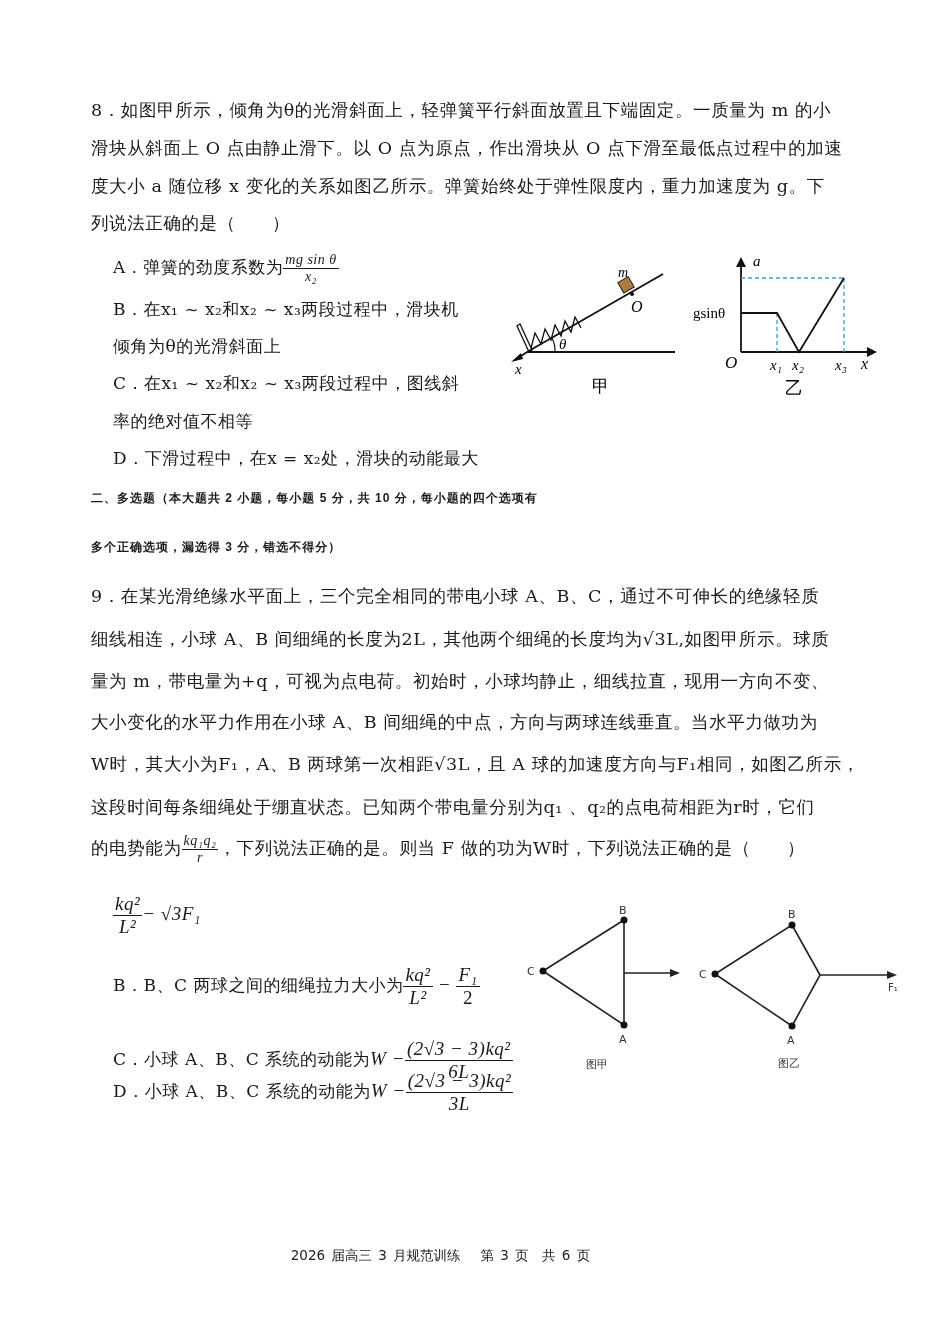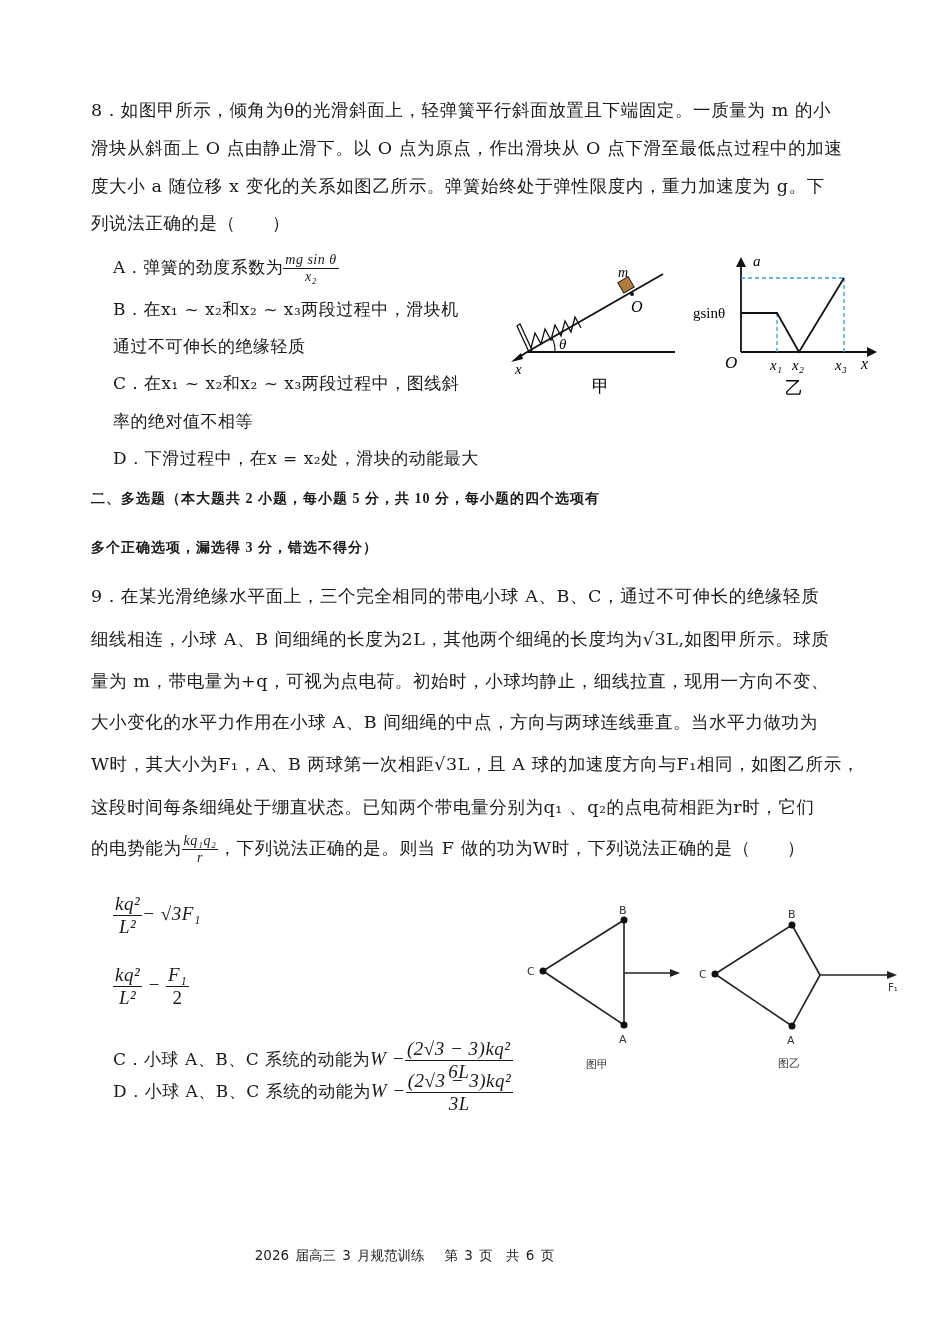--- a/index.html
+++ b/index.html
@@ -1,43 +1,43 @@
 <!DOCTYPE html>
 <html><head>
 <meta charset="utf-8">
 <style>
   html, body { margin: 0; padding: 0; background: #ffffff; }
   body { width: 950px; height: 1344px; position: relative; overflow: hidden;
          font-family: "DejaVu Serif", "Liberation Serif", serif; color: #1a1a1a; }
   .line { position: absolute; left: 91px; font-size: 17.5px; white-space: nowrap; letter-spacing: 0.6px; }
   .opt { position: absolute; left: 113px; font-size: 17px; white-space: nowrap; letter-spacing: 0.5px; }
-  .bold { font-family: Liberation Serif, serif; font-weight: bold; font-size: 14px; letter-spacing: 1px; }
+  .bold { font-family: Liberation Sans, sans-serif; font-weight: bold; font-size: 12px; letter-spacing: 1px; }
   .math { font-family: "Liberation Serif", "DejaVu Serif", serif; font-style: italic; }
   .frac { display: inline-block; vertical-align: middle; text-align: center; font-family: "Liberation Serif", serif; font-style: italic; }
   .frac .num { display: block; border-bottom: 1px solid #1a1a1a; padding: 0 2px; line-height: 1.15; }
   .frac .den { display: block; line-height: 1.15; }
   .frac.small { font-size: 14px; }
   .frac.big { font-size: 19px; }
-  .footer { position: absolute; top: 1247px; left: 0; width: 809px; text-align: center; font-family: "DejaVu Sans", "Liberation Sans", sans-serif; font-size: 13.5px; color: #222; word-spacing: 2px; }
+  .footer { position: absolute; top: 1247px; left: 0; width: 809px; text-align: center; font-family: "DejaVu Sans", "Liberation Sans", sans-serif; font-size: 13.5px; color: #222; word-spacing: 2px; padding-left: 36px; }
   svg text { font-family: "Liberation Serif", "DejaVu Serif", serif; }
   svg .sans { font-family: "DejaVu Sans", "Liberation Sans", sans-serif; }
 </style>
 </head>
 <body>
 
 <div class="line" style="top:98px;">8．如图甲所示，倾角为θ的光滑斜面上，轻弹簧平行斜面放置且下端固定。一质量为 m 的小</div>
 <div class="line" style="top:136px;">滑块从斜面上 O 点由静止滑下。以 O 点为原点，作出滑块从 O 点下滑至最低点过程中的加速</div>
 <div class="line" style="top:174px;">度大小 a 随位移 x 变化的关系如图乙所示。弹簧始终处于弹性限度内，重力加速度为 g。下</div>
 <div class="line" style="top:211px;">列说法正确的是（　　）</div>
 
 <div class="opt" style="top:252px;">
   <span>A．弹簧的劲度系数为</span><span class="frac small"><span class="num">mg sin θ</span><span class="den">x₂</span></span>
 </div>
 <div class="opt" style="top:298px;">B．在x₁ ~ x₂和x₂ ~ x₃两段过程中，滑块机</div>
-<div class="opt" style="top:335px;">通过不可伸长的绝缘轻质</div>
+<div class="opt" style="top:335px;">倾角为θ的光滑斜面上</div>
 <div class="opt" style="top:372px;">C．在x₁ ~ x₂和x₂ ~ x₃两段过程中，图线斜</div>
 <div class="opt" style="top:410px;">率的绝对值不相等</div>
 <div class="opt" style="top:447px;">D．下滑过程中，在x = x₂处，滑块的动能最大</div>
 
 <svg style="position:absolute;left:505px;top:250px;" width="180" height="150" viewBox="0 0 180 150">
   <line x1="22" y1="102" x2="170" y2="102" stroke="#111" stroke-width="1.8"></line>
   <line x1="22" y1="102" x2="158" y2="24" stroke="#111" stroke-width="1.8"></line>
 
   <line x1="22" y1="102" x2="10" y2="110" stroke="#111" stroke-width="1.8"></line>
   <polygon points="6,112 16,103 18,109" fill="#111"></polygon>
@@ -91,21 +91,21 @@
 <div class="line" style="top:752px;">W时，其大小为F₁，A、B 两球第一次相距√3L，且 A 球的加速度方向与F₁相同，如图乙所示，</div>
 <div class="line" style="top:795px;">这段时间每条细绳处于绷直状态。已知两个带电量分别为q₁ 、q₂的点电荷相距为r时，它们</div>
 <div class="line" style="top:833px;">
   <span>的电势能为</span><span class="frac small"><span class="num">kq₁q₂</span><span class="den">r</span></span><span>，下列说法正确的是。则当 F 做的功为W时，下列说法正确的是（　　）</span>
 </div>
 
 <div class="opt" style="top:893px;">
   <span class="frac big"><span class="num">kq²</span><span class="den">L²</span></span><span class="math" style="font-size:19px;">− √3F₁</span>
 </div>
 <div class="opt" style="top:964px;">
-  <span class="frac big"><span class="num">kq²</span><span class="den">L²</span></span><span class="math" style="font-size:19px;"> − </span><span class="frac big"><span class="num">F₁</span><span class="den" style="font-style:normal;">2</span></span>
+  <span>B．B、C 两球之间的细绳拉力大小为</span><span class="frac big"><span class="num">kq²</span><span class="den">L²</span></span><span class="math" style="font-size:19px;"> − </span><span class="frac big"><span class="num">F₁</span><span class="den" style="font-style:normal;">2</span></span>
 </div>
 <div class="opt" style="top:1038px;">
   <span>C．小球 A、B、C 系统的动能为</span><span class="math" style="font-size:19px;">W −</span><span class="frac big"><span class="num">(2√3 − 3)kq²</span><span class="den">6L</span></span>
 </div>
 <div class="opt" style="top:1070px;">
   <span>D．小球 A、B、C 系统的动能为</span><span class="math" style="font-size:19px;">W −</span><span class="frac big"><span class="num">(2√3 − 3)kq²</span><span class="den">3L</span></span>
 </div>
 
 <svg style="position:absolute;left:520px;top:895px;" width="180" height="185" viewBox="0 0 180 185">
   <line x1="23" y1="76" x2="104" y2="25" stroke="#222" stroke-width="1.6"></line>

